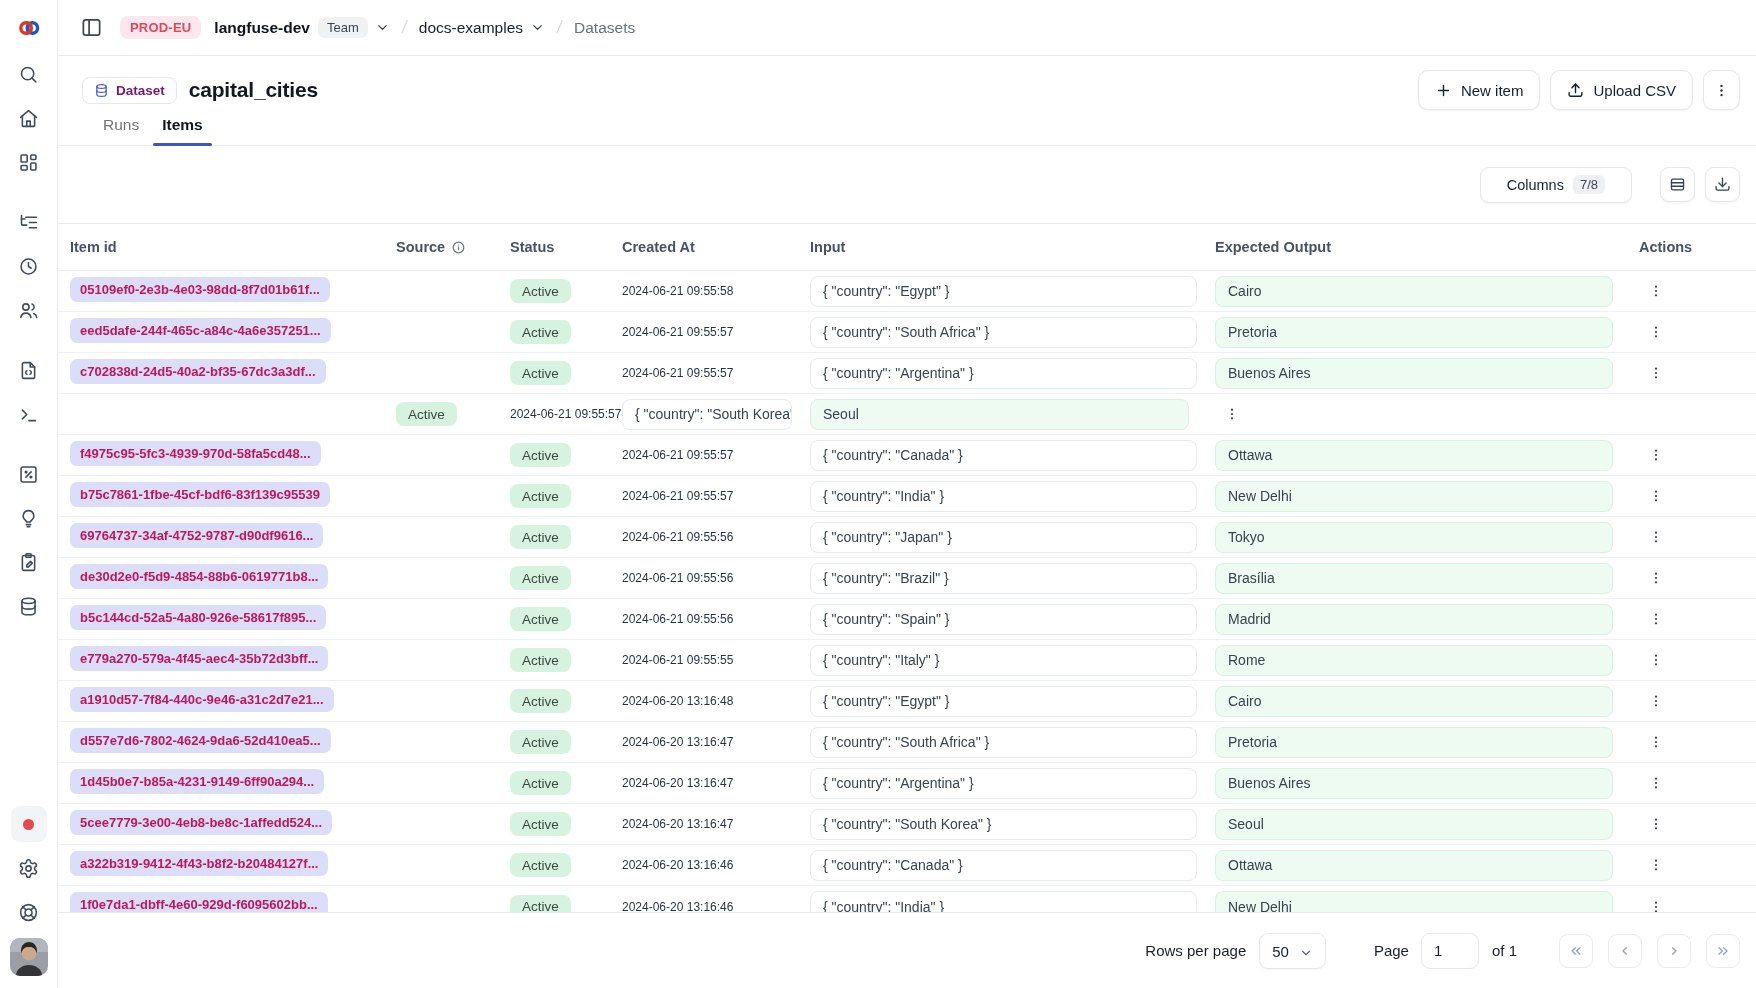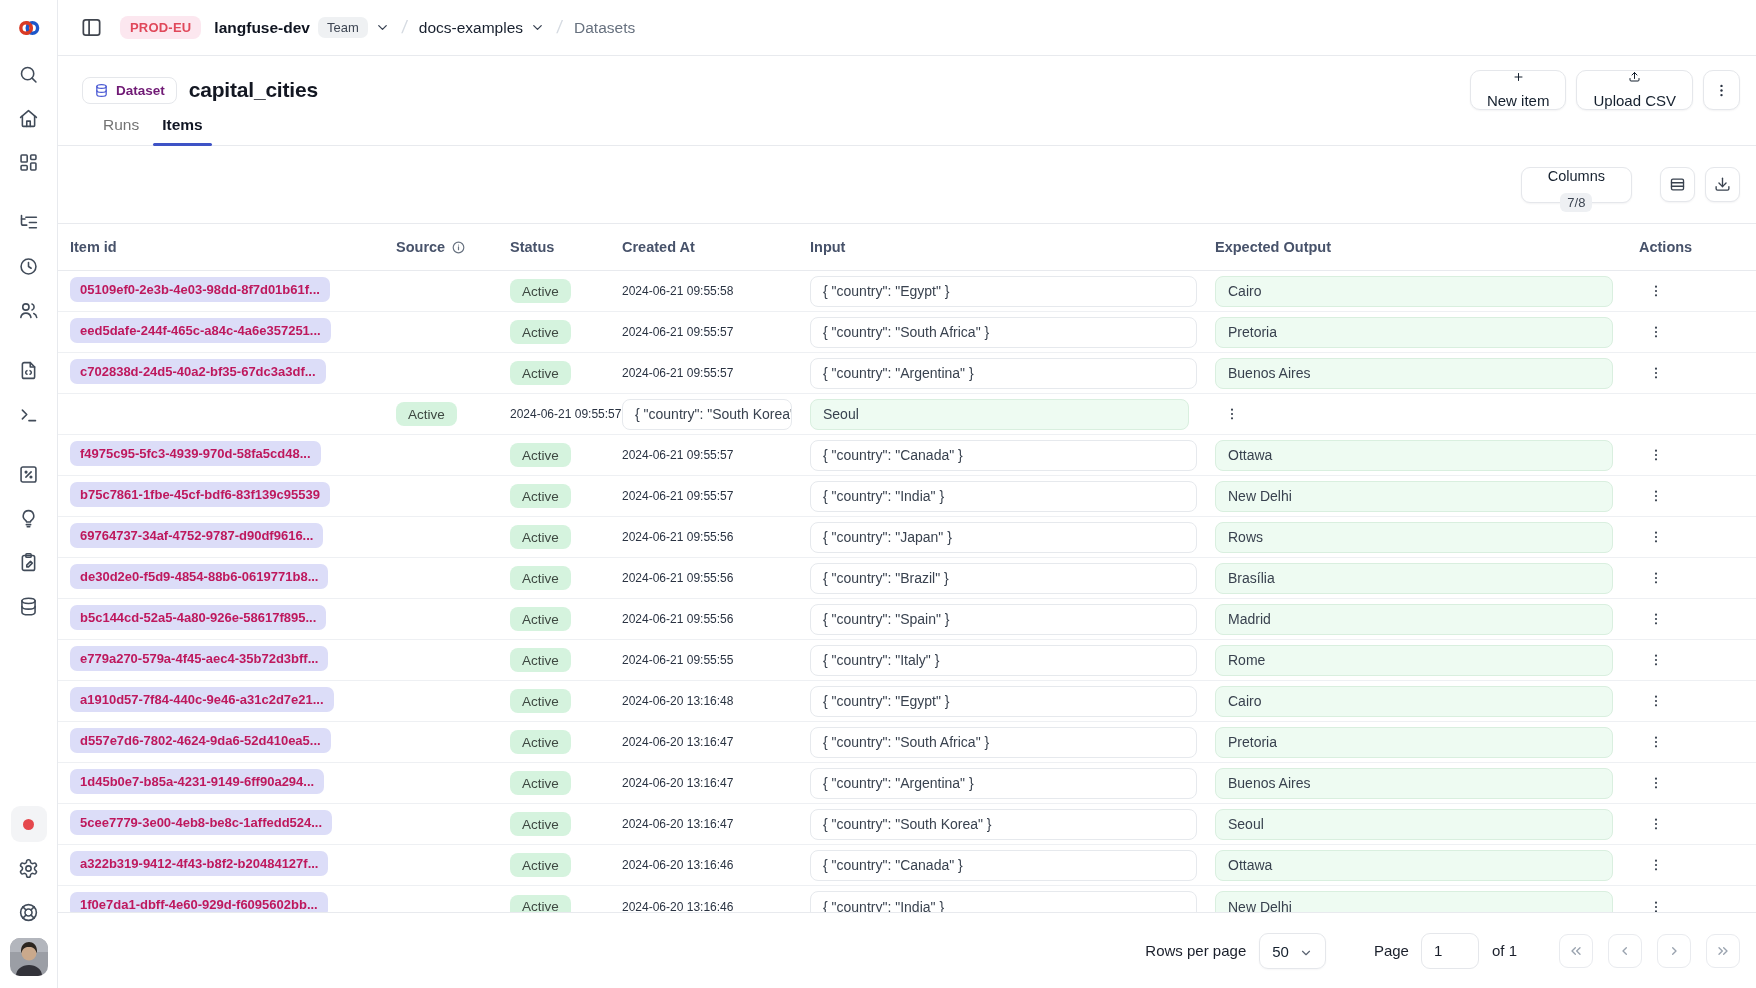--- a/index.html
+++ b/index.html
@@ -44,21 +44,21 @@
   .page-head { flex-shrink:0; height:90px; border-bottom:1px solid #e8eaee;
     padding:0 16px 0 24px; display:flex; flex-direction:column; }
   .title-row { display:flex; align-items:center; margin-top:12px; height:44px; }
   .ds-pill { display:inline-flex; align-items:center; gap:7px; border:1px solid #e5e7eb;
     border-radius:8px; padding:5px 11px; font-size:13.5px; font-weight:700; color:#701a75; background:#fff; }
   .ds-pill svg { color:#4c5bd4; }
   .page-title { font-size:21px; font-weight:700; color:#131722; margin-left:12px; letter-spacing:-.2px; }
   .title-actions { margin-left:auto; display:flex; gap:10px; align-items:center; }
   .btn { display:inline-flex; align-items:center; gap:9px; height:40px; padding:0 16px;
     border:1px solid #e5e7eb; border-radius:10px; background:#fff; font-size:15px; font-weight:500;
-    color:#15202e; box-shadow:0 1px 2px rgba(16,24,40,.05); cursor:pointer; font-family:inherit;flex-direction:column; }
+    color:#15202e; box-shadow:0 1px 2px rgba(16,24,40,.05); cursor:pointer; font-family:inherit; }
   .btn.icon-only { width:37px; padding:0; justify-content:center; color:#2a3342; }
   .tabs { display:flex; margin-top:auto; padding-left:12px; gap:5px; }
   .tab { padding:0 9px 11px; font-size:15.5px; font-weight:500; color:#737373; position:relative; cursor:pointer; }
   .tab.active { color:#101523; font-weight:600; }
   .tab.active::after { content:""; position:absolute; left:0; right:0; bottom:-1px; height:3px;
     background:#3e53c6; border-radius:2px; }
 
   
   .toolbar { flex-shrink:0; height:77px; display:flex; align-items:center; justify-content:flex-end;
     padding:0 16px; gap:10px; }
@@ -521,21 +521,21 @@
     </div>
     <div></div>
     <div>
       <span class="status-badge">Active</span>
     </div>
     <div class="created">2024-06-21 09:55:56</div>
     <div>
       <div class="cell-box">{ "country": "Japan" }</div>
     </div>
     <div>
-      <div class="cell-box expected">Rows</div>
+      <div class="cell-box expected">Tokyo</div>
     </div>
     <div>
       <span class="row-kebab">
         <svg width="16" height="16" viewBox="0 0 24 24" fill="currentColor">
                   <circle cx="12" cy="5.5" r="1.6"></circle>
                   <circle cx="12" cy="12" r="1.6"></circle>
                   <circle cx="12" cy="18.5" r="1.6"></circle>
                 </svg>
       </span>
     </div>

